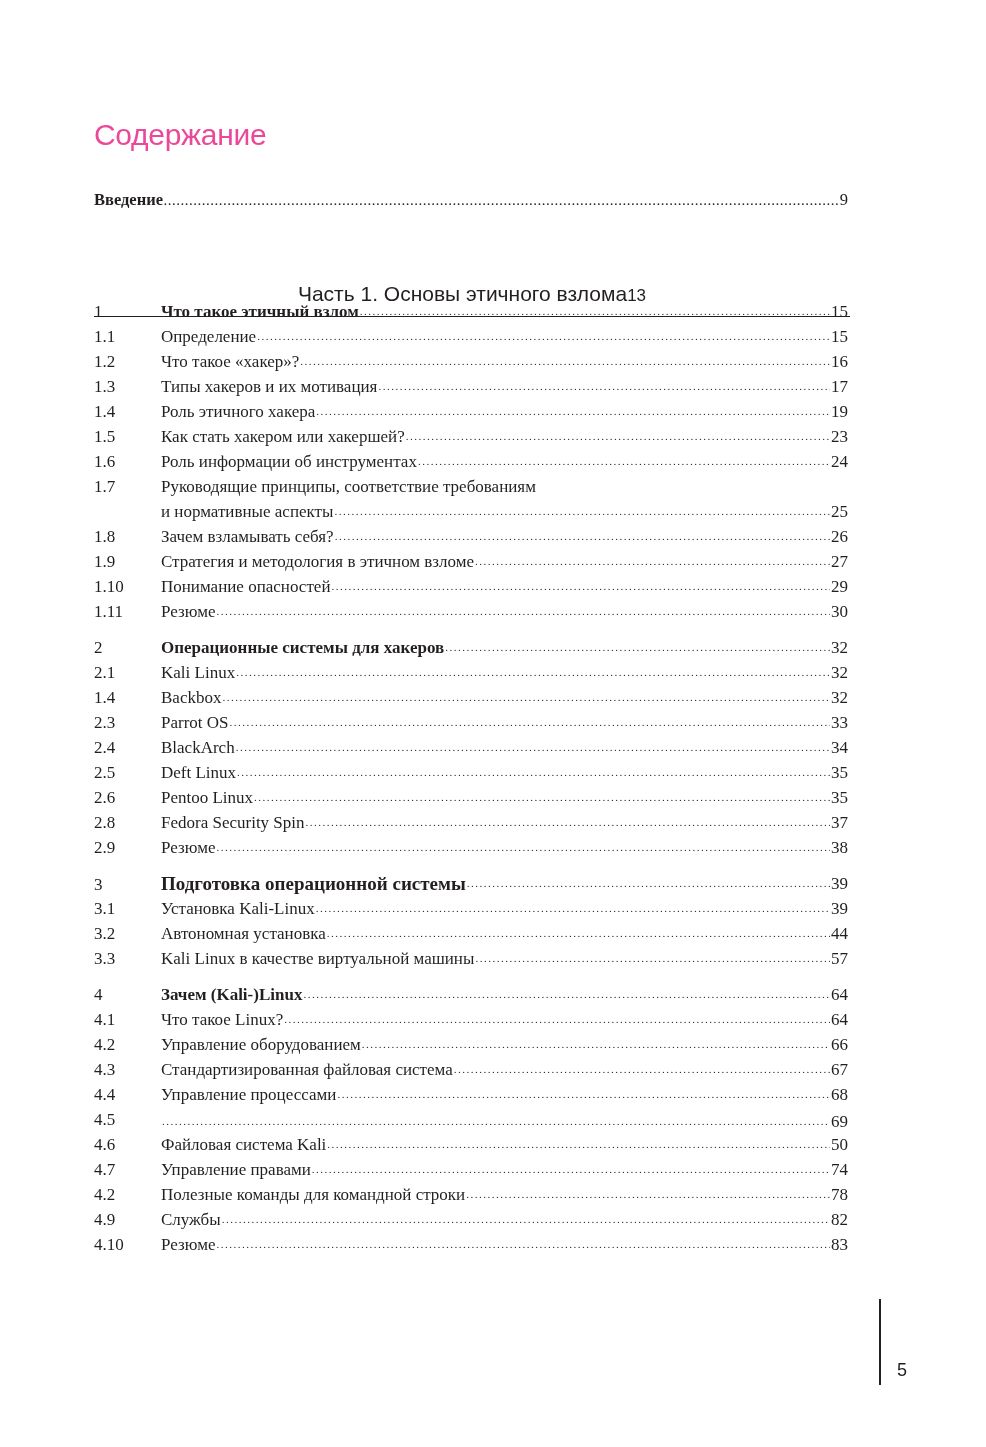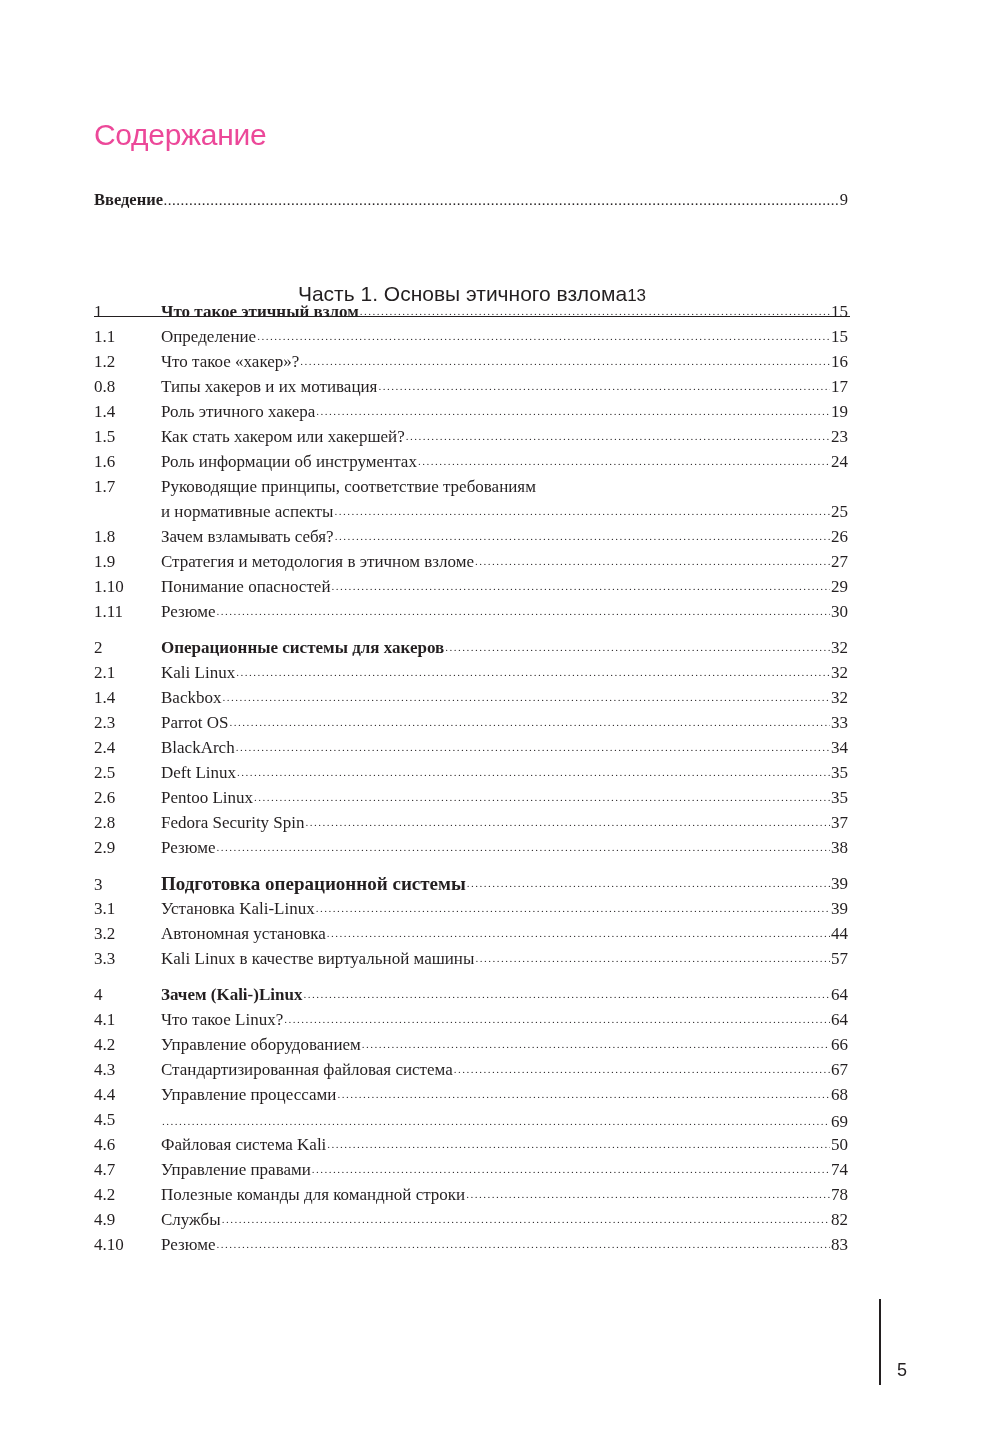--- a/index.html
+++ b/index.html
@@ -84,21 +84,21 @@
     </div>
     <div class="row section">
       <span class="num">1.2</span>
       <span class="title-wrap">
         <span class="title">Что такое «хакер»?</span>
         <span class="dots"></span>
         <span class="page">16</span>
       </span>
     </div>
     <div class="row section">
-      <span class="num">0.8</span>
+      <span class="num">1.3</span>
       <span class="title-wrap">
         <span class="title">Типы хакеров и их мотивация</span>
         <span class="dots"></span>
         <span class="page">17</span>
       </span>
     </div>
     <div class="row section">
       <span class="num">1.4</span>
       <span class="title-wrap">
         <span class="title">Роль этичного хакера</span>

